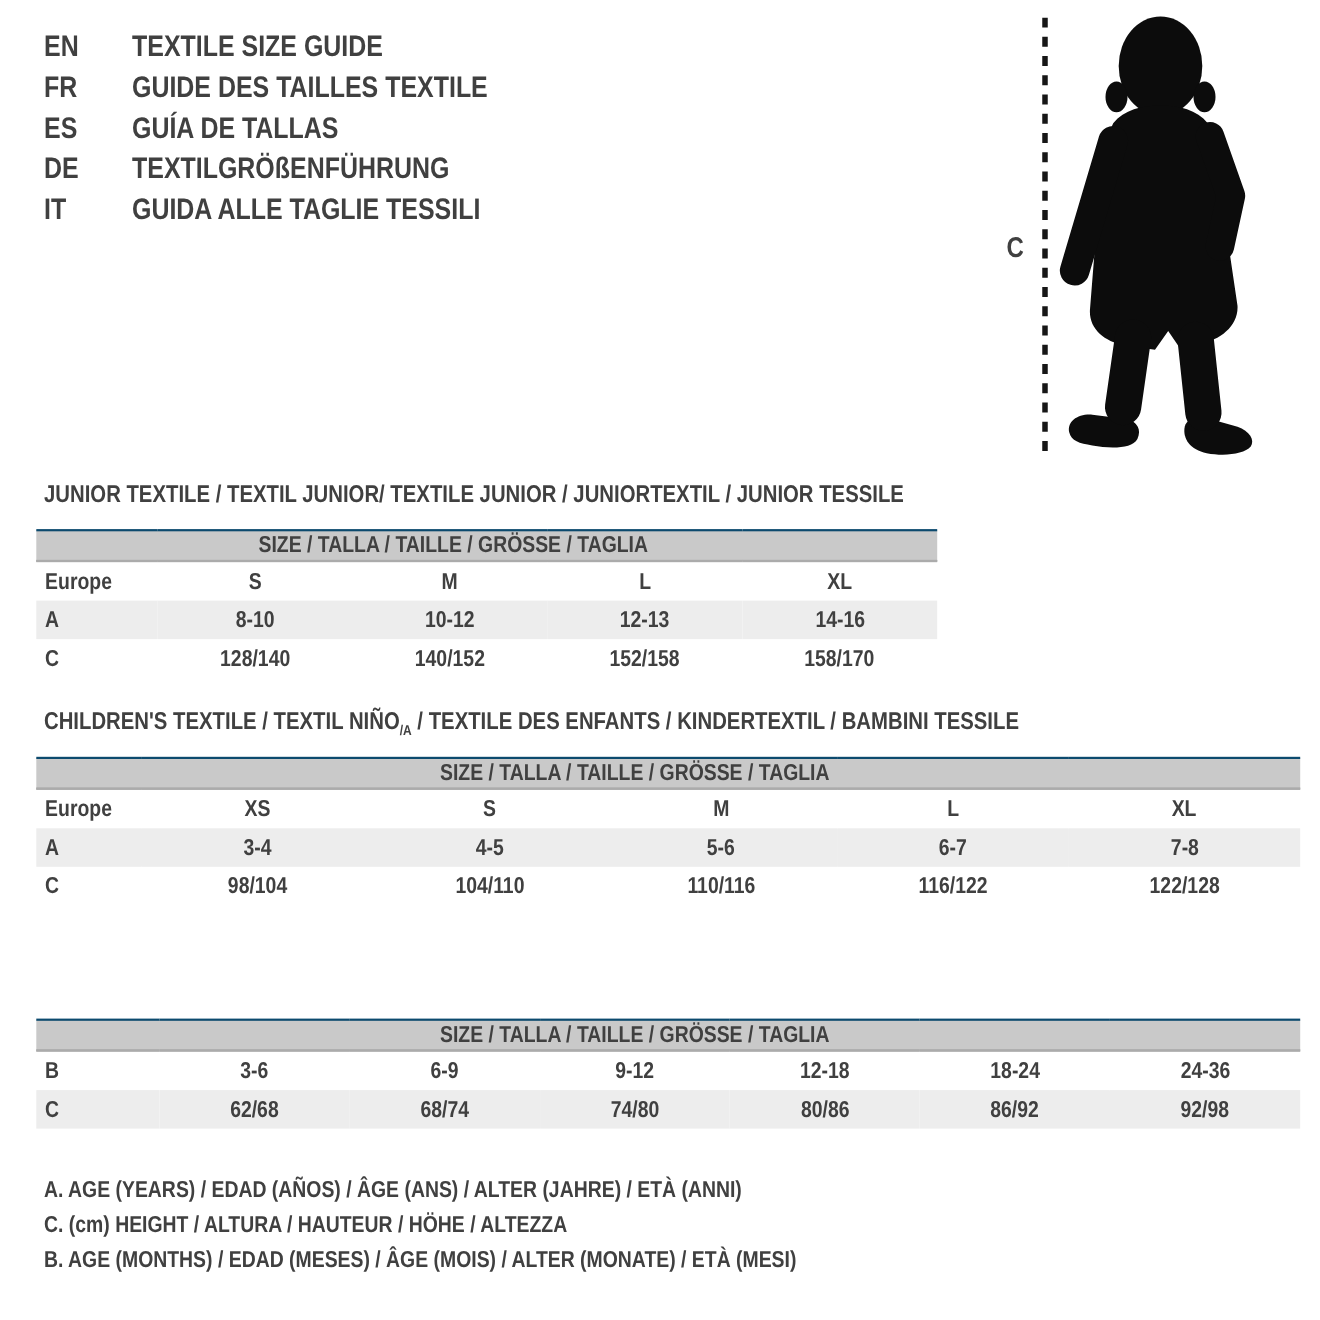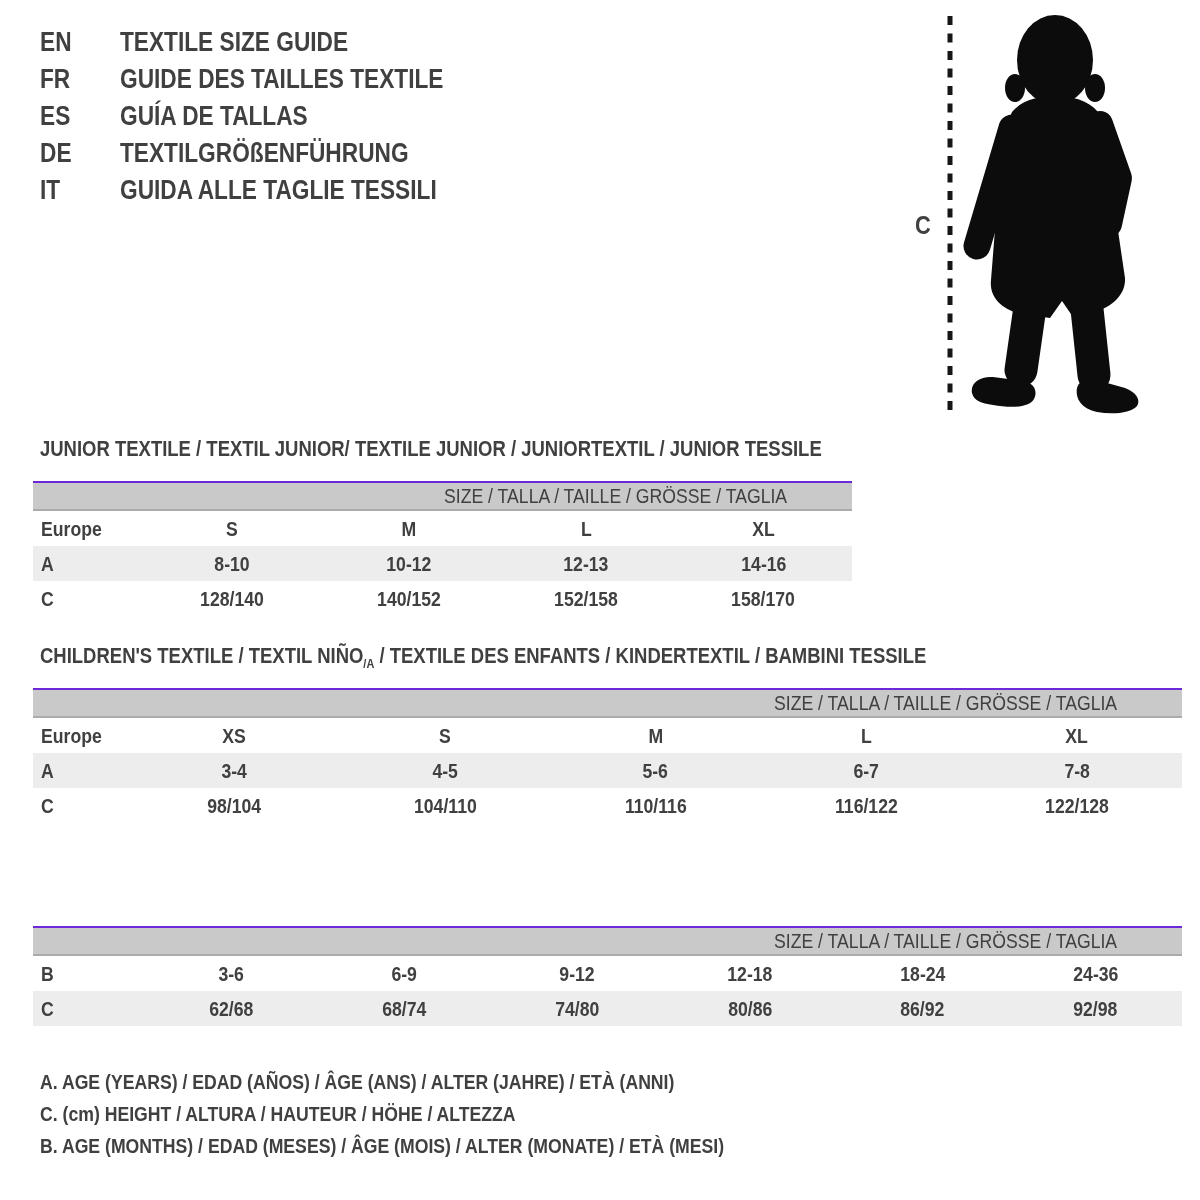--- a/index.html
+++ b/index.html
@@ -23,22 +23,22 @@
   .c-label { position:absolute; left:10px; top:200px; font-size:26px; }
   .toddler { position:absolute; left:55px; top:2px; }
 
   
   .sec-title { position:absolute; left:40px; font-size:22px; line-height:26px; }
   .sec-title .sub { font-size:13px; vertical-align:-5px; }
 
   
   table.size-table { position:absolute; border-collapse:collapse; table-layout:fixed; }
   th.size-bar {
-    background:#c9c9c9; border-top:2px solid #6d28d9; border-bottom:2px solid #ababab;
-    height:26px; font-size:21px; text-align:right; padding:0 0 0 6px; font-weight:normal;
+    background:#c9c9c9; border-top:2px solid #0c4a6e; border-bottom:2px solid #ababab;
+    height:26px; font-size:21px; text-align:center; padding:0 0 0 6px; font-weight:bold;
   }
   td { height:35px; font-size:21px; text-align:center; padding:0; font-weight:bold; }
   td.lbl { text-align:left; padding-left:8px;margin-top:20px; }
   tr.shaded { background:#ededed; }
 
   
   .legend { position:absolute; left:40px; top:1066px; font-size:21px; line-height:32px; }
 </style>
 </head>
 <body>

